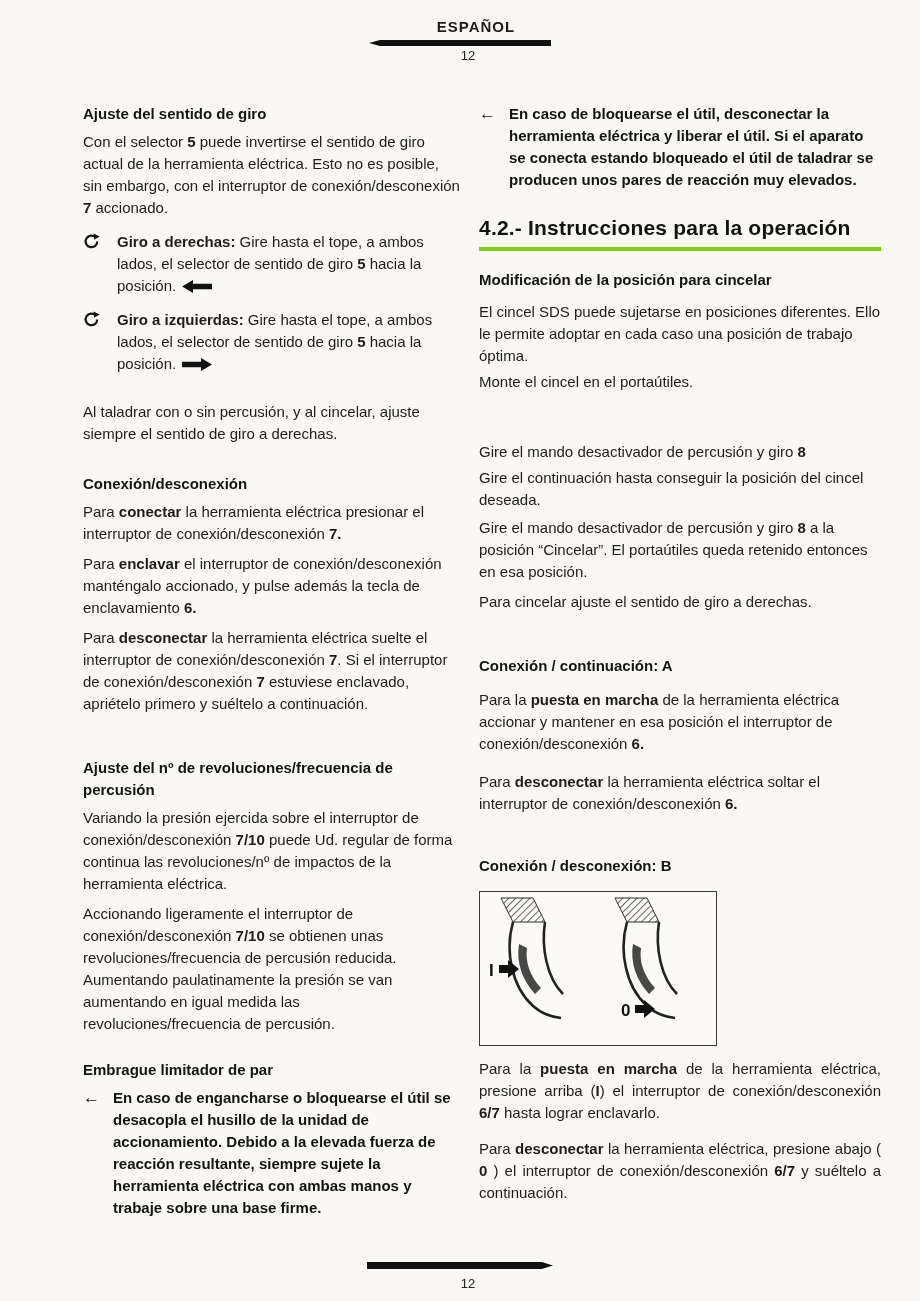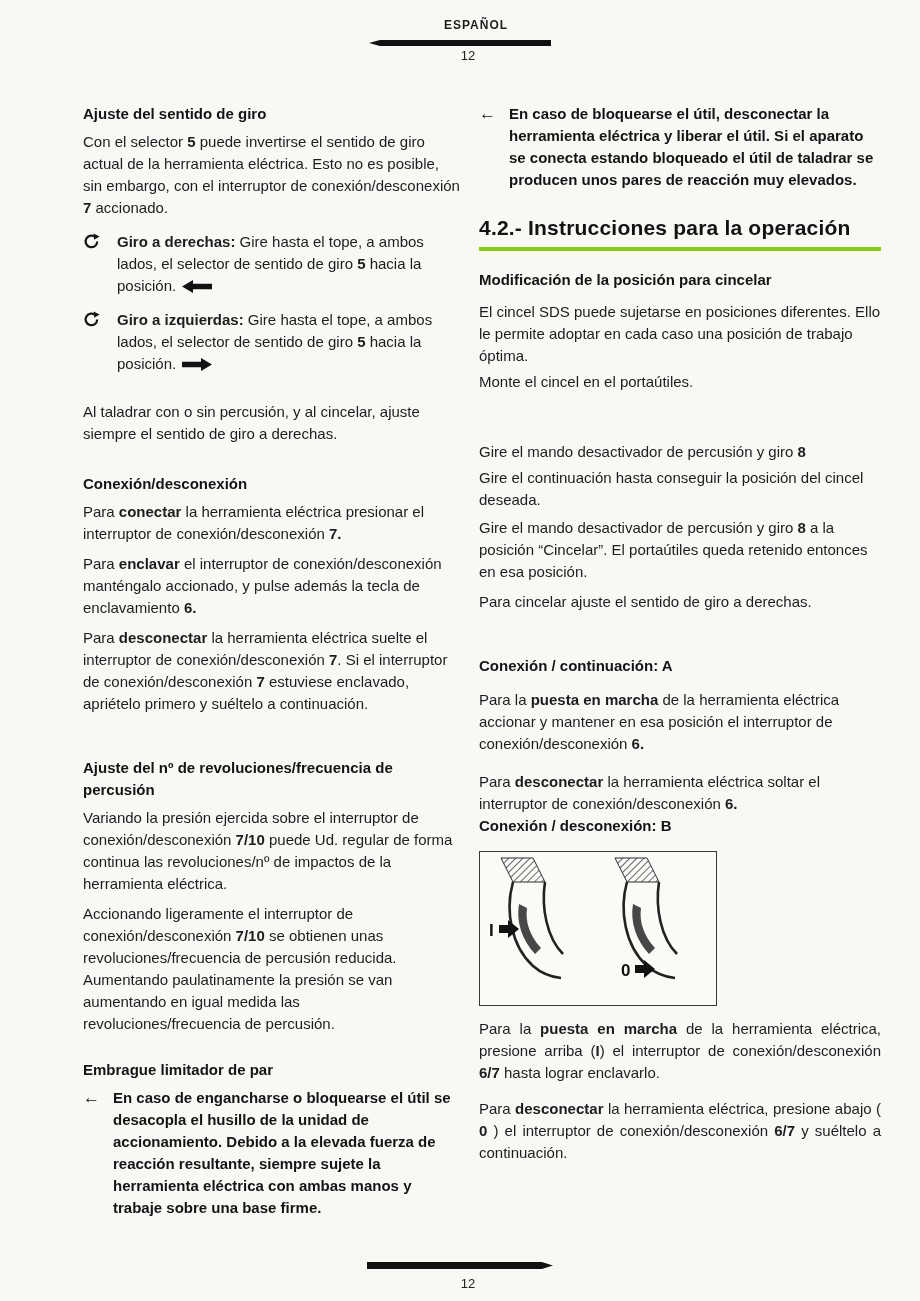--- a/index.html
+++ b/index.html
@@ -3,21 +3,21 @@
 <meta charset="utf-8">
 <style>
   * { margin:0; padding:0; box-sizing:border-box; }
   html,body { background:#e9e9e9; }
   body { font-family:"Liberation Sans","DejaVu Sans",sans-serif; }
   .page { position:relative; width:920px; height:1301px; margin:0 auto;
           background:#f9f8f5; color:#1e1d1b; overflow:hidden; }
 
   
   .lang { position:absolute; top:18px; left:0; width:100%; text-align:center;
-          font-size:12px; font-weight:bold; letter-spacing:1px; color:#17171
+          font-size:15px; font-weight:bold; letter-spacing:1px; color:#17171
 5;padding-left:32px; }
   .rule { position:absolute; left:50%; transform:translateX(-50%); background:#121212; }
   .rule-top    { top:40px;  width:182px; height:6px;
                  clip-path:polygon(0 50%, 6% 0, 100% 0, 100% 100%, 6% 100%); }
   .rule-bottom { top:1262px; width:186px; height:7px;
                  clip-path:polygon(0 0, 94% 0, 100% 50%, 94% 100%, 0 100%); }
   .pageno { position:absolute; left:8px; width:100%; text-align:center; font-size:13px; color:#222; }
   .pageno-top { top:48px; }
   .pageno-bottom { top:1276px; }
 
@@ -28,21 +28,21 @@
 
   p { margin:0; }
   .b { font-weight:bold; }
   .h { font-weight:bold; font-size:15px; color:#141412; }
   .h-section { font-weight:bold; font-size:21px; letter-spacing:.2px; color:#121210;
                padding-bottom:8px; border-bottom:4px solid #84cc16; }
 
   
   .mt4{margin-top:4px}.mt6{margin-top:6px}.mt8{margin-top:8px}.mt10{margin-top:10px}
   .mt12{margin-top:12px}.mt14{margin-top:14px}.mt16{margin-top:16px}.mt18{margin-top:18px}
-  .mt24{margin-top:24px}.mt26{margin-top:26px}.mt28{margin-top:28px}.mt40{}
+  .mt24{margin-top:24px}.mt26{margin-top:26px}.mt28{margin-top:28px}.mt40{margin-top:40px}
   .mt42{margin-top:42px}.mt48{margin-top:48px}
 
   
   .bullet { display:flex; gap:16px; }
   .rot-icon { flex:0 0 18px; margin-top:2px; }
   .inline-arrow { display:inline-block; vertical-align:-2px; margin-left:6px; }
 
   
   .warn { display:flex; gap:10px; font-weight:bold; color:#141412; }
   .warn-arrow { flex:0 0 20px; font-size:17px; line-height:22px; }

